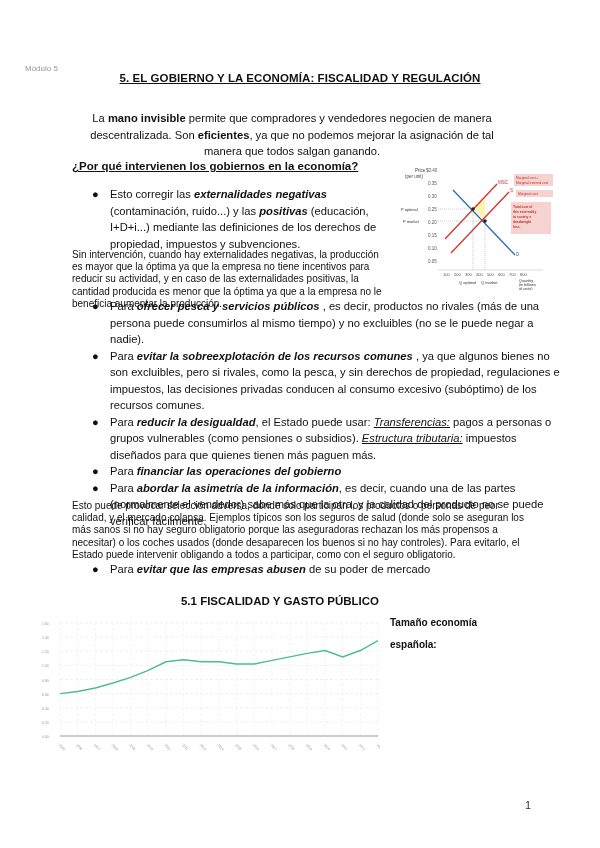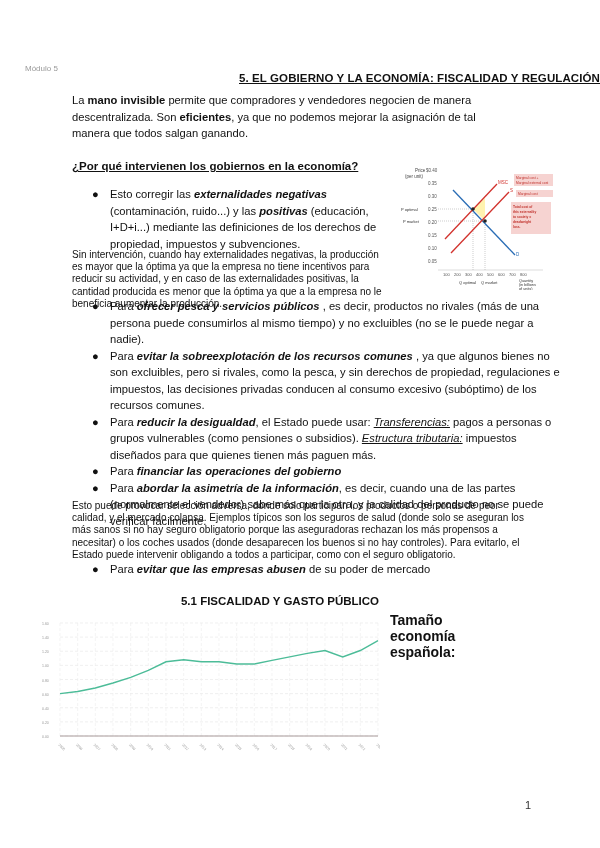--- a/index.html
+++ b/index.html
@@ -1,23 +1,23 @@
 <!DOCTYPE html>
 <html><head>
 <meta charset="utf-8">
 <style>
   * { box-sizing: border-box; margin: 0; padding: 0; }
   html, body { width: 600px; height: 848px; background: #ffffff; overflow: hidden; }
   body { position: relative; font-family: "Liberation Sans", sans-serif; color: #111; }
   .abs { position: absolute; }
   .header-mod { left: 25px; top: 37px; font-size: 8px; color: #999; margin-top: 27px; }
-  .title { left: 0; width: 600px; top: 72px; text-align: right; font-size: 11.5px; font-weight: bold; text-decoration: underline; letter-spacing: 0.1px; }
+  .title { left: 0; width: 600px; top: 72px; text-align: center; font-size: 11.5px; font-weight: bold; text-decoration: underline; letter-spacing: 0.1px; }
   .p { font-size: 11.2px; line-height: 16.5px; }
   .small { font-size: 10px; line-height: 12.2px; }
-  .intro { left: 72px; top: 92px; width: 440px; }
+  .intro { left: 72px; top: 110px; width: 440px; text-align: center; }
   .q { left: 72px; top: 160px; font-size: 11.5px; font-weight: bold; text-decoration: underline; }
   ul.bl { list-style: none; }
   ul.bl li { position: relative; padding-left: 0; }
   ul.bl li .dot { position: absolute; left: -18px; top: 0; }
   .bi { font-weight: bold; font-style: italic; }
   .it { font-style: italic; text-decoration: underline; }
   .b { font-weight: bold; }
   .sec { left: 0; width: 560px; top: 595px; text-align: center; font-size: 11.5px; font-weight: bold; }
   .side { left: 390px; top: 612px; width: 120px; font-size: 11px; line-height: 16px; }
   .pagenum { left: 525px; top: 799px; font-size: 11px; color: #333; }
@@ -206,16 +206,16 @@
       <line x1="320.3333333333333" y1="5" x2="320.3333333333333" y2="118" stroke="#ececec" stroke-width="0.6" stroke-dasharray="3,2"></line>
       <text x="318.3333333333333" y="127" font-size="3.5" fill="#999" font-family="Liberation Sans, sans-serif" transform="rotate(45 318.3333333333333 127)">2022</text>
       <line x1="338" y1="5" x2="338" y2="118" stroke="#ececec" stroke-width="0.6" stroke-dasharray="3,2"></line>
       <text x="336" y="127" font-size="3.5" fill="#999" font-family="Liberation Sans, sans-serif" transform="rotate(45 336 127)">2023</text>
       <line x1="20" y1="118" x2="338" y2="118" stroke="#a89a9a" stroke-width="1"></line>
       <polyline points="20.0,75.6 37.7,73.5 55.3,70.0 73.0,65.0 90.7,59.4 108.3,52.3 126.0,43.8 143.7,41.7 161.3,43.8 179.0,43.8 196.7,46.0 214.3,46.0 232.0,42.4 249.7,38.9 267.3,35.4 285.0,32.5 302.7,38.9 320.3,32.5 338.0,22.7" fill="none" stroke="#4cbc98" stroke-width="1.4"></polyline>
     </svg>
 </div>
 
 <div class="abs side">
-  <div class="b" style="font-size:14px; line-height:16px;">Tamaño economía española:</div>
+  <div class="b" style="font-size:10px; line-height:22px;">Tamaño economía española:</div>
 </div>
 
 <div class="abs pagenum">1</div>
 
 </body></html>

